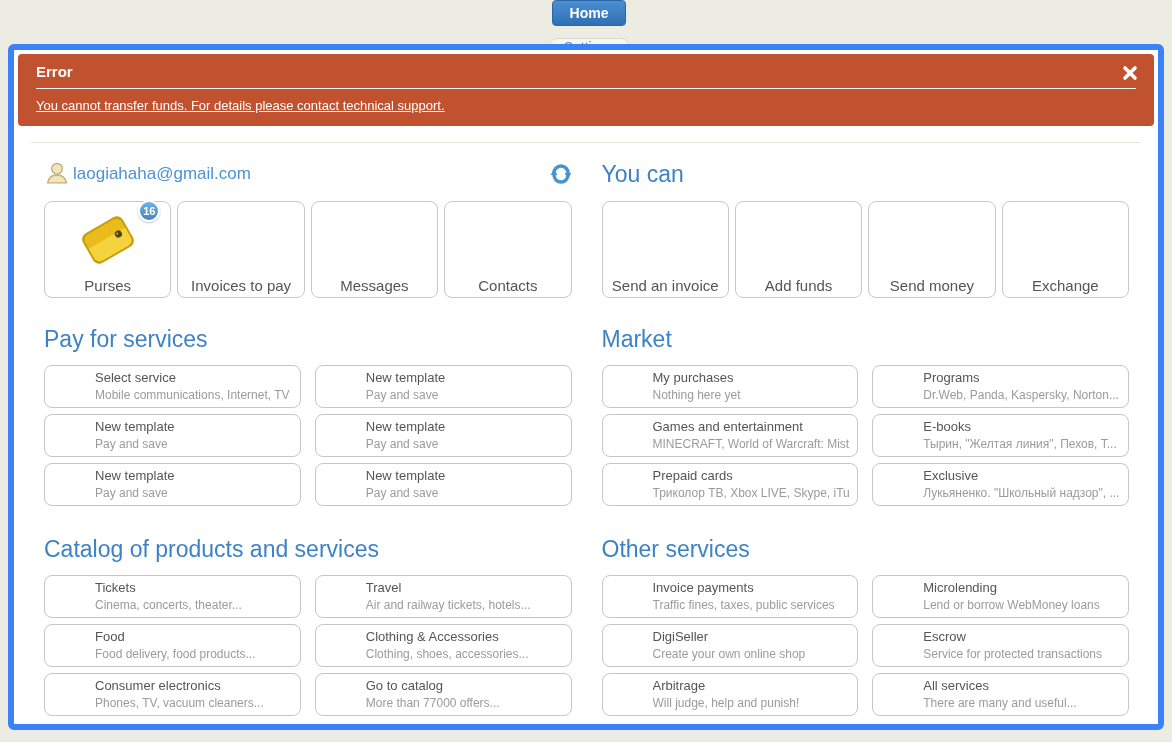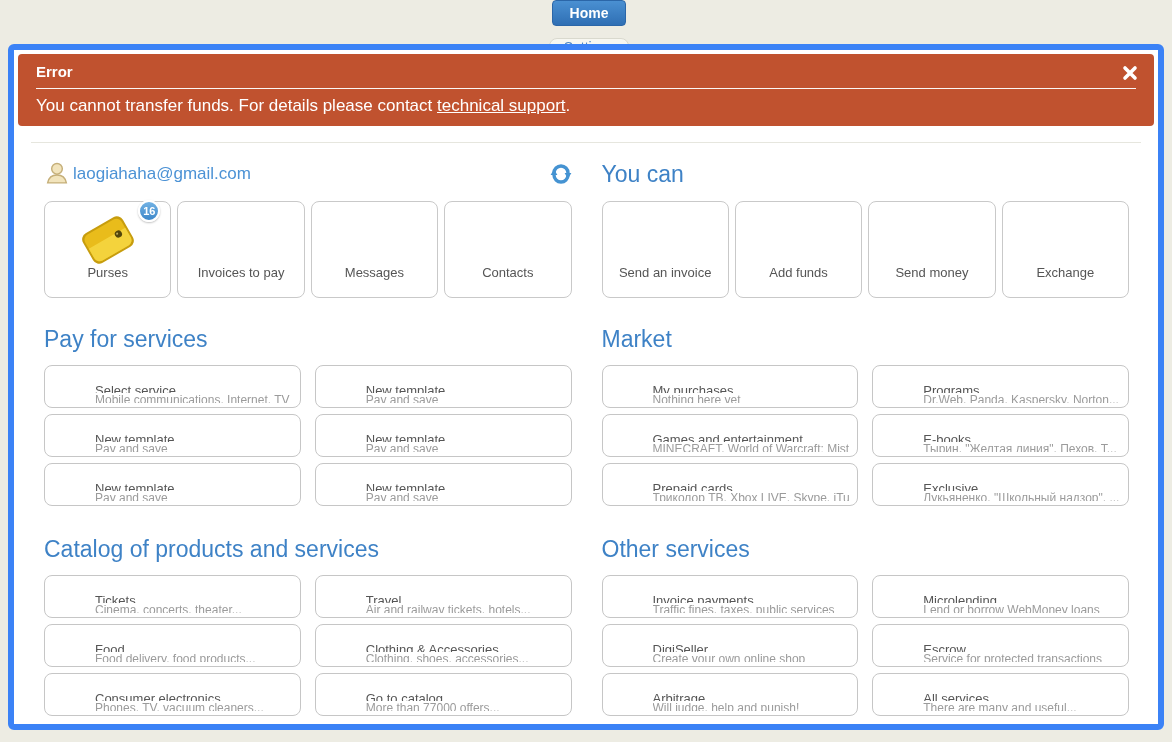--- a/index.html
+++ b/index.html
@@ -28,53 +28,53 @@
     margin:0 8px; background:#fff; border:6px solid #3b82f6; border-radius:6px;
     height:686px; position:relative; overflow:hidden;
   }
   
   .error-banner {
     margin:4px; background:#C0522F; border-radius:4px; color:#fff;
     padding:9px 18px 12px; position:relative;
   }
   .error-title { font-size:15px; font-weight:bold; line-height:18px; }
   .error-rule { border:none; border-top:1px solid rgba(255,255,255,.95); margin:7px 0 9px; }
-  .error-msg { font-size:17px; line-height:16px; }
+  .error-msg { font-size:13px; line-height:16px;text-decoration:underline; }
   .error-msg a, .error-link { color:#fff; text-decoration:underline; cursor:pointer; }
   .error-close { position:absolute; top:11px; right:16px; width:16px; height:16px; cursor:pointer; }
   
   .divider { border-bottom:1px solid #E6E6DE; margin:16px 17px 0; }
   .content { display:grid; grid-template-columns:1fr 1fr; column-gap:30px; padding:10px 29px 0 30px; }
   .col-header { height:42px; display:flex; align-items:center; gap:3px; margin-bottom:6px; }
   .email { font-size:17px; color:#4C92D5; }
   .refresh { margin-left:auto; width:22px; height:22px; cursor:pointer; }
   .section-heading { color:#3E82C6; font-size:23px; font-weight:normal; margin:28px 0 12px; }
   .section-heading.second { margin-top:30px; }
   
   .big-cards { display:grid; grid-template-columns:repeat(4,1fr); gap:6px; }
   .big-card {
     height:97px; border:1px solid #C9C9C9; border-radius:8px; background:#fff;
     position:relative; cursor:pointer;
   }
   .big-card .label {
-    position:absolute; bottom:17px; left:0; width:100%; text-align:center;
-    color:#555; font-size:13px; white-space:nowrap; overflow:hidden;
+    position:absolute; bottom:3px; left:0; width:100%; text-align:center;
+    color:#555; font-size:15px; white-space:nowrap; overflow:hidden;
   }
   .wallet-wrap { position:absolute; top:8px; left:0; width:100%; display:flex; justify-content:center; }
   .badge {
     position:absolute; top:-2px; right:10px; width:22px; height:22px;
     background:linear-gradient(#72B2E4,#3D87C9); border:2px solid #fff; border-radius:50%;
     color:#fff; font-size:11px; font-weight:bold; display:flex; align-items:center; justify-content:center;
     box-shadow:0 1px 2px rgba(0,0,0,.25);
   }
   
   .item-grid { display:grid; grid-template-columns:1fr 1fr; gap:6px 14px; }
   .item {
     height:43px; border:1px solid #C6C6C6; border-radius:8px; background:#fff;
-    padding:16px 8px 4px 50px; display:flex; flex-direction:column; justify-content:flex-start;
+    padding:3px 8px 4px 50px; display:flex; flex-direction:column; justify-content:space-between;
     overflow:hidden; cursor:pointer;
   }
   .item .title { color:#555; font-size:13px; line-height:17px; white-space:nowrap; overflow:hidden; }
   .item .subtitle { color:#9B9B9B; font-size:12px; line-height:15px; white-space:nowrap; overflow:hidden; }
 </style>
 </head>
 <body>
 
 <div class="topbar">
   <button class="btn-home">Home</button>

